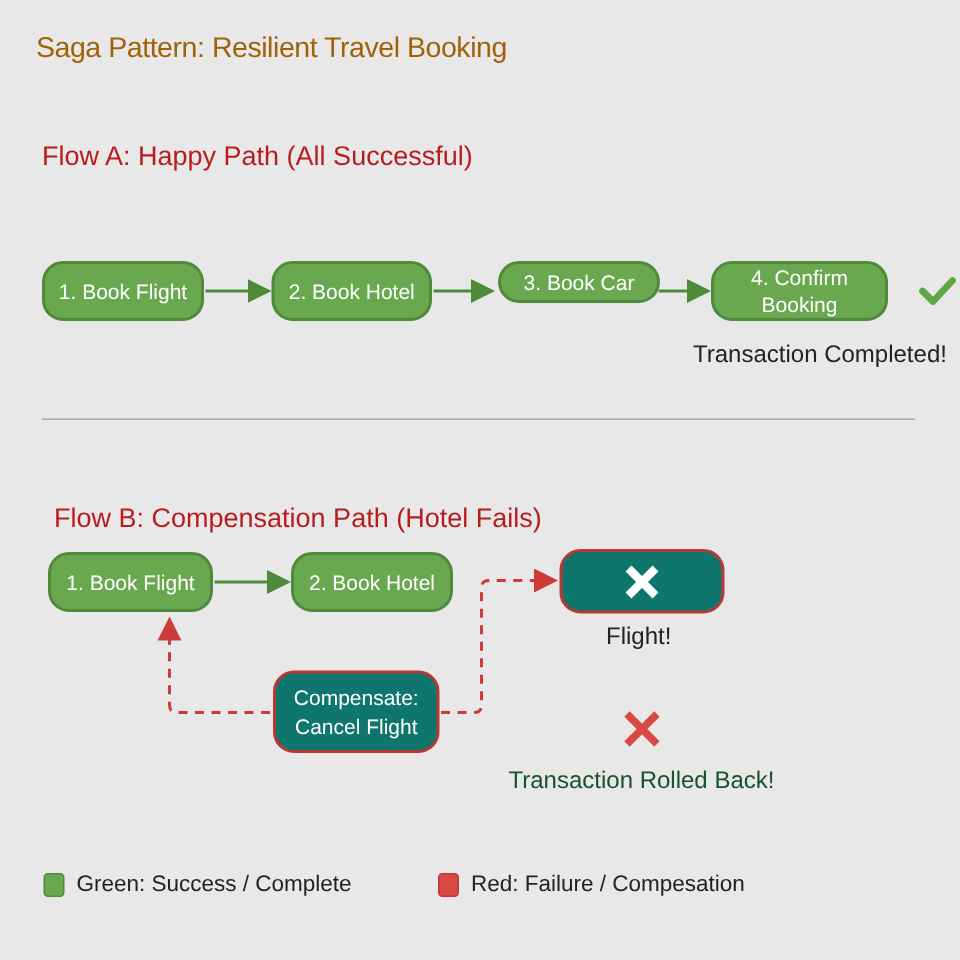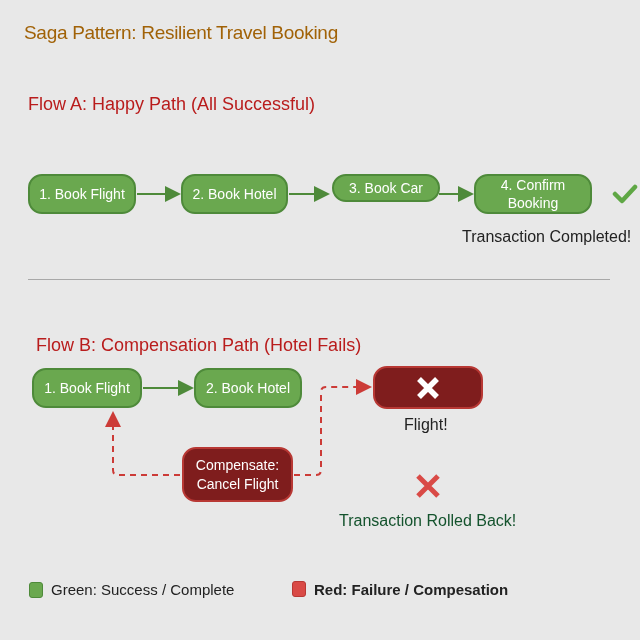--- a/index.html
+++ b/index.html
@@ -12,21 +12,21 @@
   }
   .abs { position:absolute; }
   .title { left:24px; top:22px; font-size:19px; font-weight:normal; letter-spacing:-0.3px; color:#a16207; }
   .section { font-size:18px; color:#b91c1c; }
   .box {
     position:absolute; display:flex; align-items:center; justify-content:center;
     text-align:center; color:#fff; font-size:14px; font-weight:normal;
     border-radius:14px; box-sizing:border-box; line-height:1.3;
   }
   .green { background:#6aa84f; border:2px solid #4e8a3a; }
-  .red { background:#7f1d1d; border:2px solid #b83834; }
+  .red { background:#0f766e; border:2px solid #b83834; }
   .label { font-size:16px; color:#222; }
   .divider { left:28px; top:279px; width:582px; height:1px; background:#a8a8a8; }
   svg.arrows { position:absolute; left:0; top:0; width:640px; height:640px; pointer-events:none; }
   .legend-swatch { width:14px; height:16px; border-radius:3px; box-sizing:border-box; }
   .legend-text { font-size:15px; color:#222; }
 </style>
 </head>
 <body>
 
 <div class="abs title">Saga Pattern: Resilient Travel Booking</div>
@@ -88,16 +88,16 @@
   <line x1="143" y1="388" x2="192" y2="388" stroke="#4e8a3a" stroke-width="2" marker-end="url(#ag)"></line>
 
   <path d="M294 475 L316 475 Q321 475 321 470 L321 392 Q321 387 326 387 L370 387" fill="none" stroke="#cc3b37" stroke-width="2" stroke-dasharray="6,5" marker-end="url(#ar)"></path>
   <path d="M180 475 L118 475 Q113 475 113 470 L113 413" fill="none" stroke="#cc3b37" stroke-width="2" stroke-dasharray="6,5" marker-end="url(#ar)"></path>
 </svg>
 
 <div class="abs" style="left:29px; top:581px; display:flex; align-items:flex-end; gap:8px;">
   <div class="legend-swatch" style="background:#6aa84f; border:1.5px solid #4e8a3a;"></div>
   <span class="legend-text">Green: Success / Complete</span>
 </div>
-<div class="abs" style="left:292px; top:581px; display:flex; gap:8px;font-weight:bold;">
+<div class="abs" style="left:292px; top:581px; display:flex; align-items:center; gap:8px;">
   <div class="legend-swatch" style="background:#d94a46; border:1.5px solid #b83834;"></div>
   <span class="legend-text">Red: Failure / Compesation</span>
 </div>
 
 </body></html>

